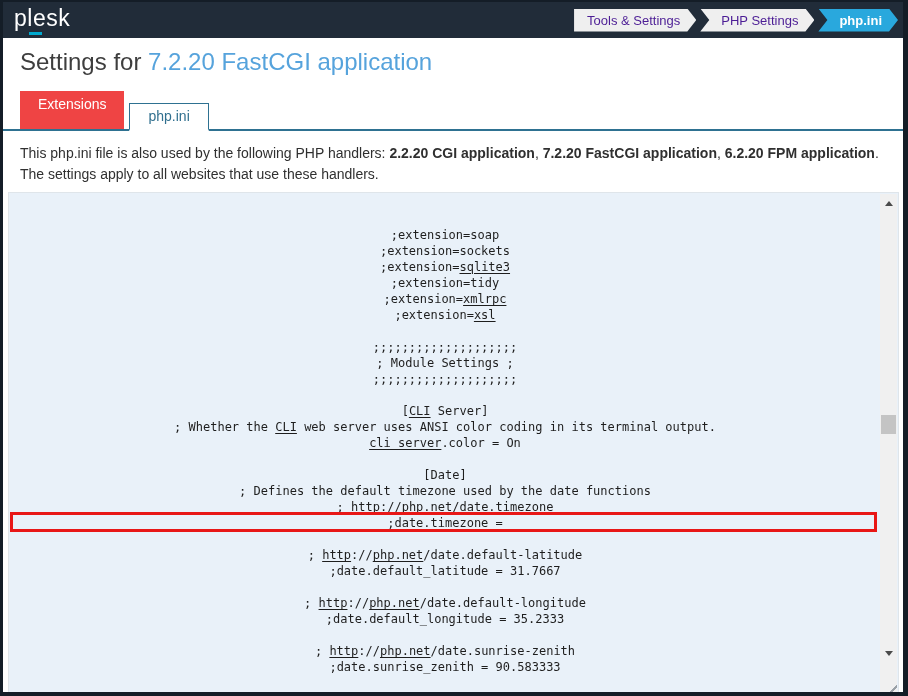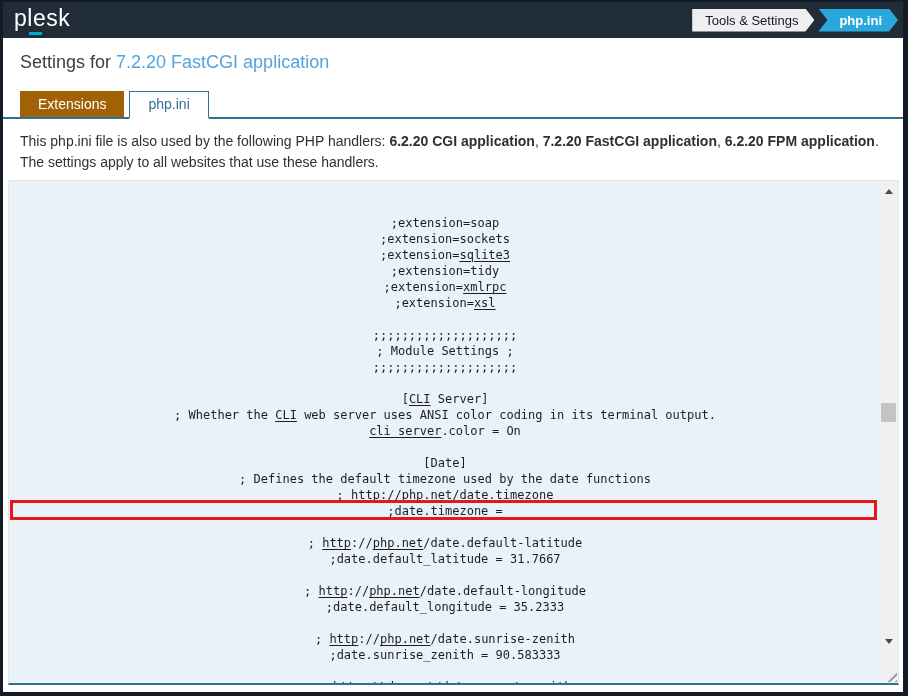--- a/index.html
+++ b/index.html
@@ -25,47 +25,47 @@
   .logo {
     position:relative; color:#fff; font-size:23px; letter-spacing:.5px;
     line-height:30px; padding-bottom:4px;
   }
   .logo::after {
     content:""; position:absolute; left:15px; bottom:2px;
     width:13px; height:3px; background:#00a9cf;
   }
   .breadcrumbs { margin-left:auto; display:flex; gap:4px; }
   .crumb {
-    height:23px; line-height:23px; font-size:13px; color:#0f172a;
+    height:23px; line-height:23px; font-size:13px; color:#4c1d95;
     background:#efefef; padding:0 16px 0 13px; white-space:nowrap;
     clip-path:polygon(0 0, calc(100% - 9px) 0, 100% 50%, calc(100% - 9px) 100%, 0 100%);
     cursor:pointer;
   }
   .crumb.notched {
     padding-left:21px;
     clip-path:polygon(0 0, calc(100% - 9px) 0, 100% 50%, calc(100% - 9px) 100%, 0 100%, 9px 50%);
   }
   .crumb.active { background:#29a8dd; color:#fff; font-weight:700; }
   
   .page-title {
-    margin:9px 17px 0; font-size:18px; font-weight:400; color:#3e3e3e;
+    margin:9px 17px 0; font-size:24px; font-weight:400; color:#3e3e3e;
     line-height:30px;
   }
   .page-title .accent { color:#56a3dc; }
   
   .tabbar {
     margin-top:14px; padding-left:17px;
     border-bottom:2px solid #2e7191;
     display:flex; align-items:flex-end; gap:5px;
   }
   .tab {
     font-size:14px; padding:0 18px; cursor:pointer; white-space:nowrap;
   }
   .tab.inactive {
-    background:#a16207; color:#fff; height:26px; line-height:26px;
+    background:#ef4444; color:#fff; height:38px; line-height:26px;
   }
   .tab.active {
     background:#fff; color:#31708f; height:28px; line-height:25px;
     border:1px solid #2e7191; border-bottom:2px solid #fff;
     margin-bottom:-2px;
   }
   
   .desc {
     margin:12px 17px 0; font-size:14px; line-height:21px; color:#303030;
     max-width:862px;
@@ -127,33 +127,34 @@
 </style>
 </head>
 <body>
 
 <div class="window">
 
   <header class="header">
     <div class="logo">plesk</div>
     <nav class="breadcrumbs">
         <div class="crumb">Tools &amp; Settings</div>
+        <div class="crumb notched">PHP Settings</div>
         <div class="crumb notched active">php.ini</div>
       </nav>
   </header>
 
   <main>
     <h1 class="page-title"><span>Settings for </span><span class="accent">7.2.20 FastCGI application</span></h1>
 
     <div class="tabbar">
         <div class="tab inactive">Extensions</div>
         <div class="tab active">php.ini</div>
       </div>
 
-    <p class="desc">This php.ini file is also used by the following PHP handlers: <b>6.2.20 CGI application</b>, <b>7.2.20 FastCGI application</b>, <b>6.2.20 FPM application</b>. The settings apply to all websites that use these handlers.</p>
+    <p class="desc">This php.ini file is also used by the following PHP handlers: <b>2.2.20 CGI application</b>, <b>7.2.20 FastCGI application</b>, <b>6.2.20 FPM application</b>. The settings apply to all websites that use these handlers.</p>
 
     <div class="editor">
       <div class="code"><div class="code-line"><span>;extension=soap</span></div><div class="code-line"><span>;extension=sockets</span></div><div class="code-line"><span>;extension=</span><span class="sq">sqlite3</span></div><div class="code-line"><span>;extension=tidy</span></div><div class="code-line"><span>;extension=</span><span class="sq">xmlrpc</span></div><div class="code-line"><span>;extension=</span><span class="sq">xsl</span></div><div class="code-line">&nbsp;</div><div class="code-line"><span>;;;;;;;;;;;;;;;;;;;;</span></div><div class="code-line"><span>; Module Settings ;</span></div><div class="code-line"><span>;;;;;;;;;;;;;;;;;;;;</span></div><div class="code-line">&nbsp;</div><div class="code-line"><span>[</span><span class="sq">CLI</span><span> Server]</span></div><div class="code-line"><span>; Whether the </span><span class="sq">CLI</span><span> web server uses ANSI color coding in its terminal output.</span></div><div class="code-line"><span class="sq">cli_server</span><span>.color = On</span></div><div class="code-line">&nbsp;</div><div class="code-line"><span>[Date]</span></div><div class="code-line"><span>; Defines the default timezone used by the date functions</span></div><div class="code-line"><span>; </span><span class="sq">http</span><span>://</span><span class="sq">php.net</span><span>/date.timezone</span></div><div class="code-line highlight"><span>;date.timezone =</span></div><div class="code-line">&nbsp;</div><div class="code-line"><span>; </span><span class="sq">http</span><span>://</span><span class="sq">php.net</span><span>/date.default-latitude</span></div><div class="code-line"><span>;date.default_latitude = 31.7667</span></div><div class="code-line">&nbsp;</div><div class="code-line"><span>; </span><span class="sq">http</span><span>://</span><span class="sq">php.net</span><span>/date.default-longitude</span></div><div class="code-line"><span>;date.default_longitude = 35.2333</span></div><div class="code-line">&nbsp;</div><div class="code-line"><span>; </span><span class="sq">http</span><span>://</span><span class="sq">php.net</span><span>/date.sunrise-zenith</span></div><div class="code-line"><span>;date.sunrise_zenith = 90.583333</span></div><div class="code-line">&nbsp;</div><div class="code-line"><span>; </span><span class="sq">http</span><span>://</span><span class="sq">php.net</span><span>/date.sunset-zenith</span></div></div>
       <div class="scrollbar">
         <div class="sb-btn up"><span class="tri-up"></span></div>
         <div class="sb-thumb"></div>
         <div class="sb-btn down"><span class="tri-down"></span></div>
       </div>
       <div class="resize-grip"></div>
     </div>

